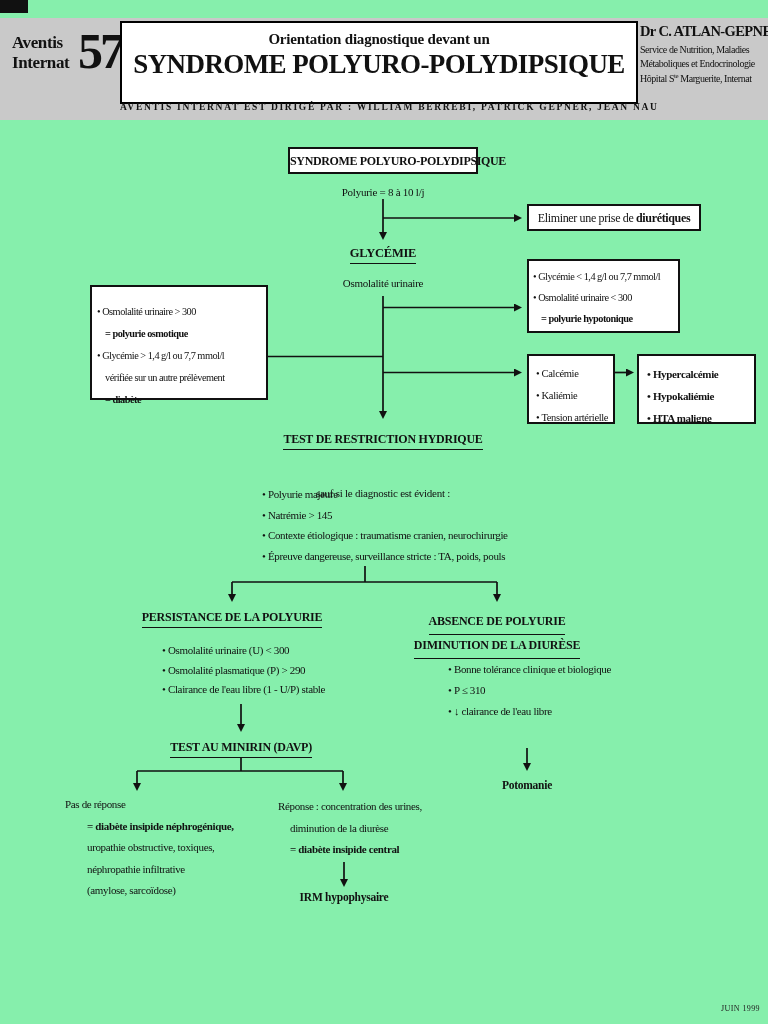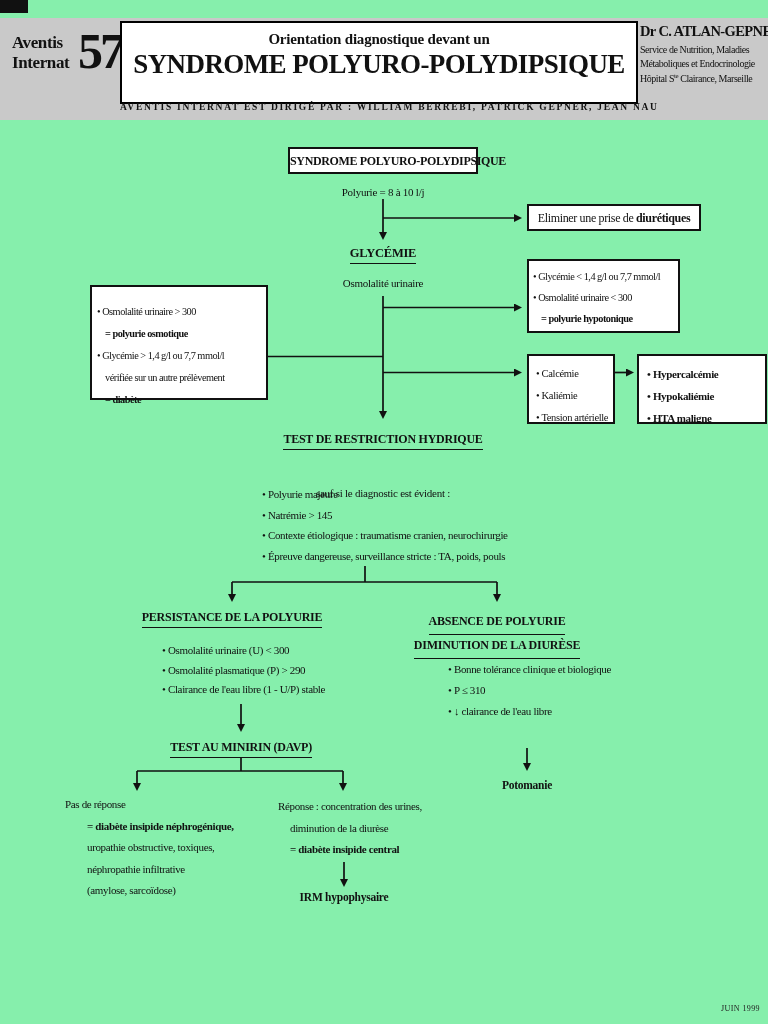--- a/index.html
+++ b/index.html
@@ -30,21 +30,21 @@
   .u { display:inline-block; border-bottom:1.6px solid #111; padding-bottom:1.5px; }
   .box-root { left:288px; top:147px; width:190px; height:27px; line-height:24px; font-weight:bold; font-size:12px; letter-spacing:-0.35px; }
   .lbl-polyurie { left:288px; top:186px; width:190px; }
   .box-eliminer { left:527px; top:204px; width:174px; height:27px; line-height:24px; font-size:12px; letter-spacing:-0.35px; }
   .lbl-glycemie { left:288px; top:246px; width:190px; font-weight:bold; font-size:12.5px; }
   .lbl-osmo { left:288px; top:277px; width:190px; }
   .box-hypo { left:527px; top:259px; width:153px; height:74px; padding:5px 4px; font-size:10.3px; letter-spacing:-0.5px; line-height:21px; }
   .box-diabete { left:90px; top:285px; width:178px; height:115px; padding:14px 5px; font-size:10.3px; letter-spacing:-0.5px; line-height:22px; }
   .ind { padding-left:8px; }
   .box-calcemie { left:527px; top:354px; width:88px; height:70px; padding:7px 7px; font-size:10.5px; letter-spacing:-0.35px; line-height:22px; }
-  .box-causes { left:637px; top:354px; width:130px; height:70px; padding:7px 8px; font-size:11px; letter-spacing:-0.35px; line-height:22px; font-weight:bold; }
+  .box-causes { left:637px; top:354px; width:119px; height:70px; padding:7px 8px; font-size:11px; letter-spacing:-0.35px; line-height:22px; font-weight:bold; }
   .restr-title { left:233px; top:432px; width:300px; font-weight:bold; font-size:12px; }
   .restr-sub { left:233px; top:456px; width:300px;margin-top:31px; }
   .restr-bullets { left:262px; top:484px; line-height:20.5px; letter-spacing:-0.35px; }
   .pers-title { left:132px; top:610px; width:200px; font-weight:bold; font-size:12px; }
   .pers-bullets { left:162px; top:641px; line-height:19.5px; letter-spacing:-0.35px; }
   .abs-title { left:397px; top:611px; width:200px; font-weight:bold; font-size:12px; line-height:21.5px; }
   .abs-bullets { left:448px; top:659px; line-height:21px; letter-spacing:-0.35px; }
   .minirin-title { left:141px; top:740px; width:200px; font-weight:bold; font-size:12px; }
   .noresp { left:65px; top:794px; line-height:21.5px; letter-spacing:-0.35px; }
   .noresp .ind2 { padding-left:22px; }
@@ -67,21 +67,21 @@
   </div>
   <div class="abs qnum">57</div>
   <div class="abs title-box">
     <div class="title-small">Orientation diagnostique devant un</div>
     <div class="title-main">SYNDROME POLYURO-POLYDIPSIQUE</div>
   </div>
   <div class="abs doc-info">
     <div class="doc-name">Dr C. ATLAN-GEPNER</div>
     <div class="doc-line">Service de Nutrition, Maladies</div>
     <div class="doc-line">Métaboliques et Endocrinologie</div>
-    <div class="doc-line"><span>Hôpital S</span><sup>te</sup><span> Clairance, Marseille</span></div>
+    <div class="doc-line"><span>Hôpital S</span><sup>te</sup><span> Marguerite, Internat</span></div>
   </div>
   <div class="abs direction">AVENTIS INTERNAT EST DIRIGÉ PAR : WILLIAM BERREBI, PATRICK GEPNER, JEAN NAU</div>
 
   <svg class="connectors" width="768" height="1024" viewBox="0 0 768 1024">
     <defs>
       <marker id="ah" markerUnits="userSpaceOnUse" markerWidth="9" markerHeight="9" refX="1" refY="4" orient="auto">
         <path d="M0,0 L8,4 L0,8 Z" fill="#111"></path>
       </marker>
     </defs>
     <g stroke="#111" stroke-width="1.7" fill="none">

